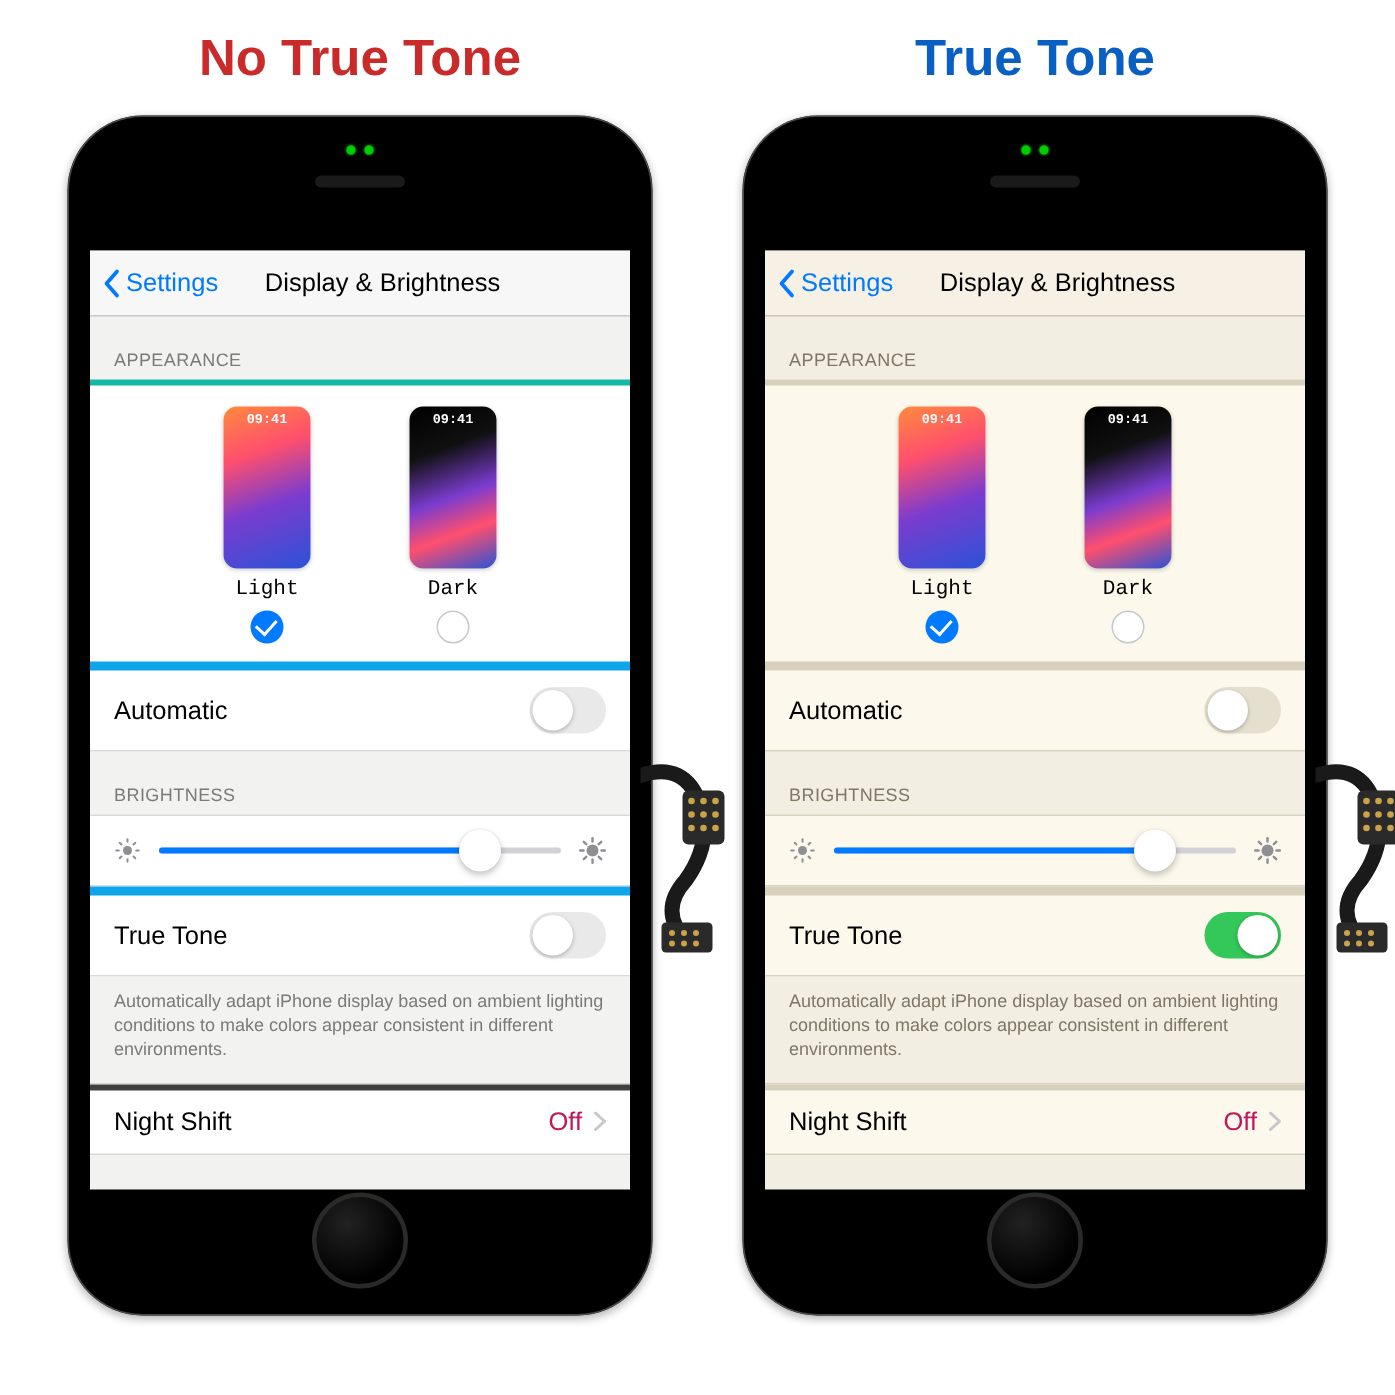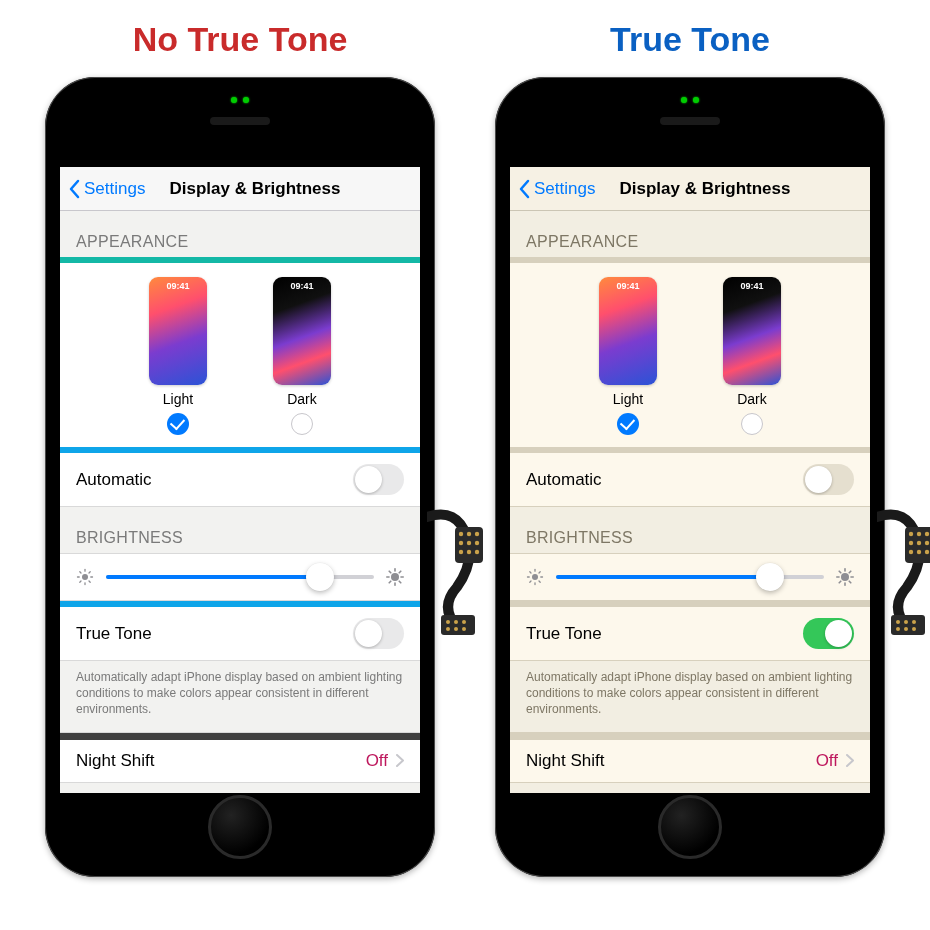--- a/index.html
+++ b/index.html
@@ -37,48 +37,48 @@
 
 .navbar {
   height: 44px; background: #f7f7f7; border-bottom: 1px solid #c8c7cc;
   display: flex; align-items: center; position: relative; padding: 0 8px;
 }
 .screen.warm .navbar { background: #f6f1e4; border-bottom-color: #cbc5b4; }
 .back { display: flex; align-items: center; color: #007aff; font-size: 17px; gap: 2px; }
 .back svg { width: 14px; height: 20px; }
 .navtitle {
   position: absolute; left: 0; right: 0; text-align: center;
-  font-size: 17px; font-weight: 700; color: #000; pointer-events: none; margin-left: 30px;
+  font-size: 17px; font-weight: 400; color: #000; pointer-events: none; margin-left: 30px;
 }
 
 .section-label {
-  font-size: 16px; color: #7a7a7a; letter-spacing: .3px;
+  font-size: 12px; color: #7a7a7a; letter-spacing: .3px;
   padding: 22px 16px 6px 16px; text-transform: uppercase;
 }
 .screen.warm .section-label { color: #7e7765; }
 
 .cell {
   background: #fff; border-top: 6px solid #0ea5e9; border-bottom: 1px solid #d9d9d9;
   padding: 11px 16px; display: flex; align-items: center; justify-content: space-between;
   font-size: 17px; color: #000;
 }
 .screen.warm .cell { background: #fdf8ec; border-color: #d7d0bd; }
 .cell .right { display: flex; align-items: center; gap: 8px; color: #be185d; font-size: 17px; }
 
 .footnote {
   font-size: 12px; color: #7a7a7a; padding: 8px 16px 14px; line-height: 1.35;
   background: #f2f2f0; border-bottom: 1px solid #d9d9d9;
 }
 .screen.warm .footnote { color: #7e7765; background: #f2eee2; border-bottom-color: #d7d0bd; }
 
-.group-top { border-top: 7px solid #404040; }
+.group-top { border-top: 4px solid #404040; }
 .screen.warm .group-top { border-top-color: #d7d0bd; }
 
 
-.appearance-block { background: #fff; border-top: 6px solid #14b8a6; padding: 14px 0 12px; }
+.appearance-block { background: #fff; border-top: 4px solid #14b8a6; padding: 14px 0 12px; font-family: Liberation Mono, monospace; }
 .screen.warm .appearance-block { background: #fdf8ec; border-color: #d7d0bd; }
 .appearance-row { display: flex; justify-content: center; gap: 66px; }
 .app-opt { display: flex; flex-direction: column; align-items: center; gap: 6px; }
 .thumb {
   width: 58px; height: 108px; border-radius: 9px; position: relative; overflow: hidden;
   box-shadow: 0 1px 3px rgba(0,0,0,.2);
 }
 .thumb.light { background: linear-gradient(160deg,#ff8a3d 0%, #ff4f6d 30%, #7b3ccf 60%, #2b53d6 100%); }
 .thumb.dark  { background: linear-gradient(160deg,#000 0%, #101010 28%, #7b3ccf 55%, #ff4f6d 75%, #2b53d6 100%); }
 .thumb::before { 

